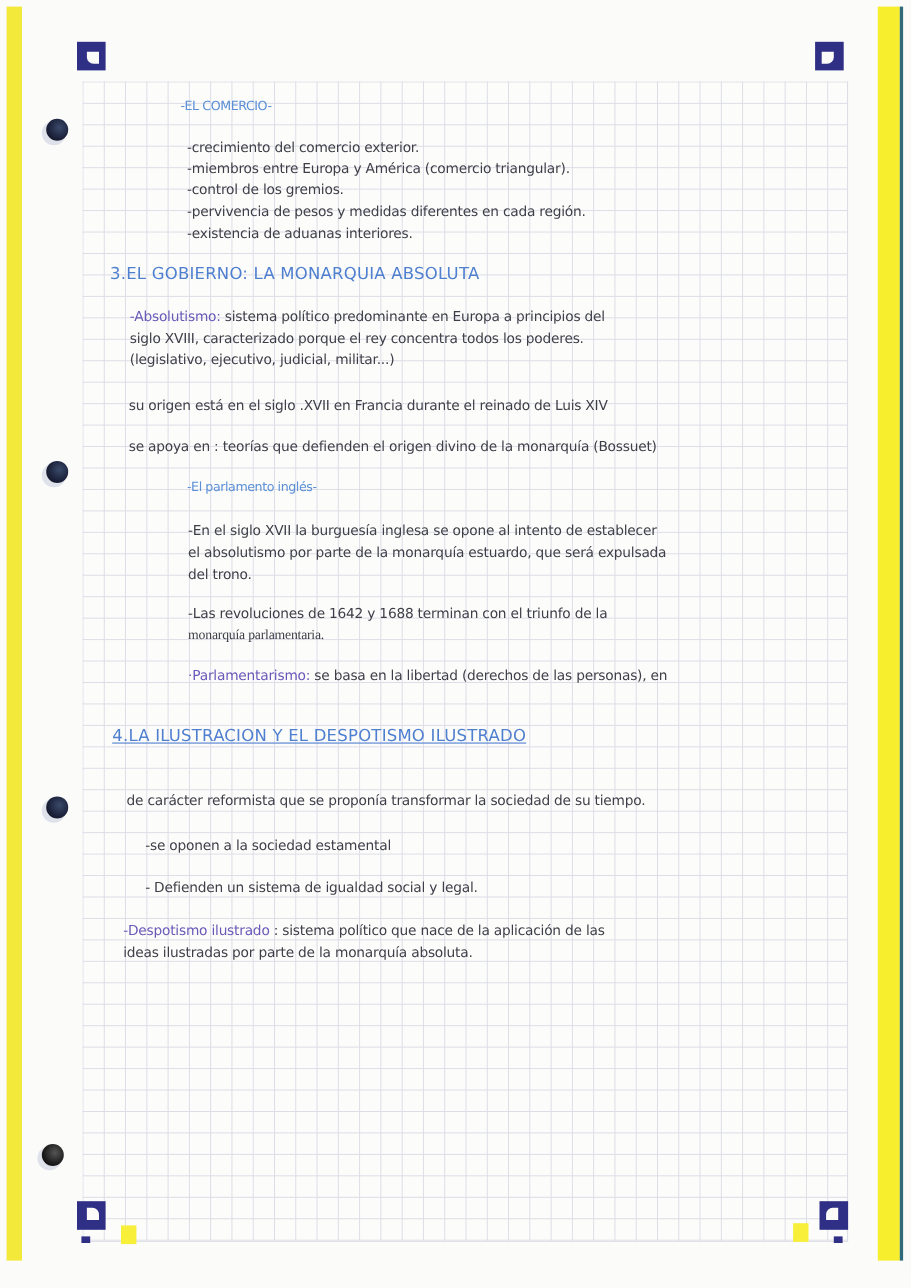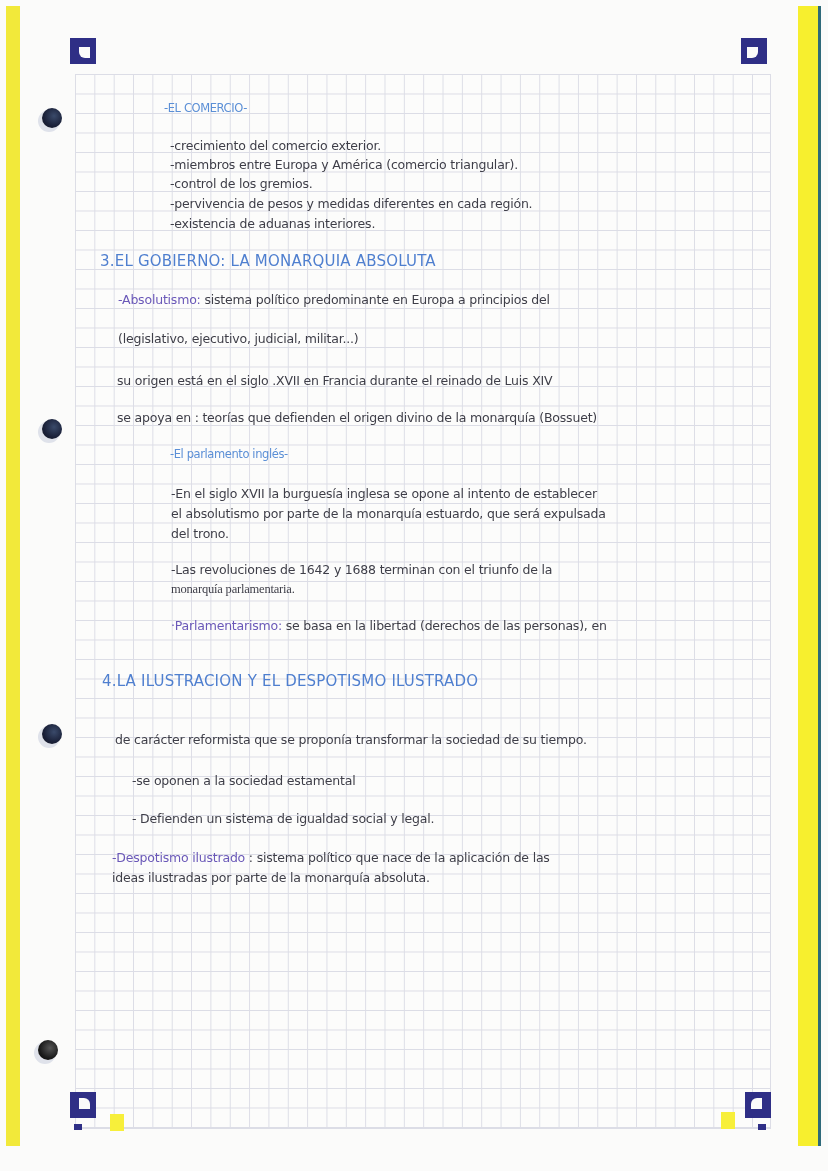--- a/index.html
+++ b/index.html
@@ -61,21 +61,21 @@
     position: absolute; width: 20px; height: 20px; border-radius: 50%;
     background: radial-gradient(circle at 60% 40%, #3a4a6a 0%, #1a2038 60%, #10131f 100%);
     box-shadow: -3px 3px 0 1px #dfe2ea;
   }
   .hole.h1 { left: 42px; top: 108px; }
   .hole.h2 { left: 42px; top: 419px; }
   .hole.h3 { left: 42px; top: 724px; }
   .hole.h4 { left: 38px; top: 1040px; background: radial-gradient(circle at 60% 40%, #555 0%, #1a1a1a 60%, #050505 100%); }
 
   .notes {
-    position: absolute; left: 0; top: 12px; width: 828px; height: 892px;
+    position: absolute; left: 0; top: 0; width: 828px; height: 892px;
     color: #3e3e48;
     font-family: "DejaVu Sans", sans-serif;
     font-size: 12.5px;
     letter-spacing: -0.2px;
   }
   .line { position: absolute; white-space: nowrap; }
 
   .h-sub { color: #5b8fd6; font-size: 11.5px; letter-spacing: -0.4px; }
   .h-main { color: #4f7fcf; font-size: 15px; letter-spacing: 0.2px; font-family: "DejaVu Sans", sans-serif; }
   .term-purple { color: #6a58b8; }
@@ -112,39 +112,40 @@
     <div class="line" style="left:170px; top:145px;">-miembros entre Europa y América (comercio triangular).</div>
     <div class="line" style="left:170px; top:164px;">-control de los gremios.</div>
     <div class="line" style="left:170px; top:184px;">-pervivencia de pesos y medidas diferentes en cada región.</div>
     <div class="line" style="left:170px; top:204px;">-existencia de aduanas interiores.</div>
 
     <div class="line h-main" style="left:100px; top:240px;">3.EL GOBIERNO: LA MONARQUIA ABSOLUTA</div>
 
     <div class="line" style="left:118px; top:280px;">
       <span class="term-purple">-Absolutismo:</span><span> sistema político predominante en Europa a principios del</span>
     </div>
+    <div class="line" style="left:118px; top:300px;">siglo XVIII, caracterizado porque el rey concentra todos los poderes.</div>
     <div class="line" style="left:118px; top:319px;">(legislativo, ejecutivo, judicial, militar...)</div>
 
     <div class="line" style="left:117px; top:361px;">su origen está en el siglo .XVII en Francia durante el reinado de Luis XIV</div>
     <div class="line" style="left:117px; top:398px;">se apoya en : teorías que defienden el origen divino de la monarquía (Bossuet)</div>
 
     <div class="line h-sub" style="left:170px; top:435px;">-El parlamento inglés-</div>
 
     <div class="line" style="left:171px; top:474px;">-En el siglo XVII la burguesía inglesa se opone al intento de establecer</div>
     <div class="line" style="left:171px; top:494px;">el absolutismo por parte de la monarquía estuardo, que será expulsada</div>
     <div class="line" style="left:171px; top:514px;">del trono.</div>
 
     <div class="line" style="left:171px; top:550px;">-Las revoluciones de 1642 y 1688 terminan con el triunfo de la</div>
     <div class="line" style="left:171px; top:570px;font-family:Liberation Serif, serif;">monarquía parlamentaria.</div>
 
     <div class="line" style="left:171px; top:606px;">
       <span class="term-purple">·Parlamentarismo:</span><span> se basa en la libertad (derechos de las personas), en</span>
     </div>
 
-    <div class="line h-main" style="left:102px; top:660px;">4.LA ILUSTRACION Y EL DESPOTISMO ILUSTRADO</div>
+    <div class="line h-main" style="left:102px; top:660px;text-decoration:underline;">4.LA ILUSTRACION Y EL DESPOTISMO ILUSTRADO</div>
 
     <div class="line" style="left:115px; top:720px;">de carácter reformista que se proponía transformar la sociedad de su tiempo.</div>
 
     <div class="line" style="left:132px; top:761px;">-se oponen a la sociedad estamental</div>
     <div class="line" style="left:132px; top:799px;">- Defienden un sistema de igualdad social y legal.</div>
 
     <div class="line" style="left:112px; top:838px;">
       <span class="term-purple">-Despotismo ilustrado</span><span> : sistema político que nace de la aplicación de las</span>
     </div>
     <div class="line" style="left:112px; top:858px;">ideas ilustradas por parte de la monarquía absoluta.</div>

